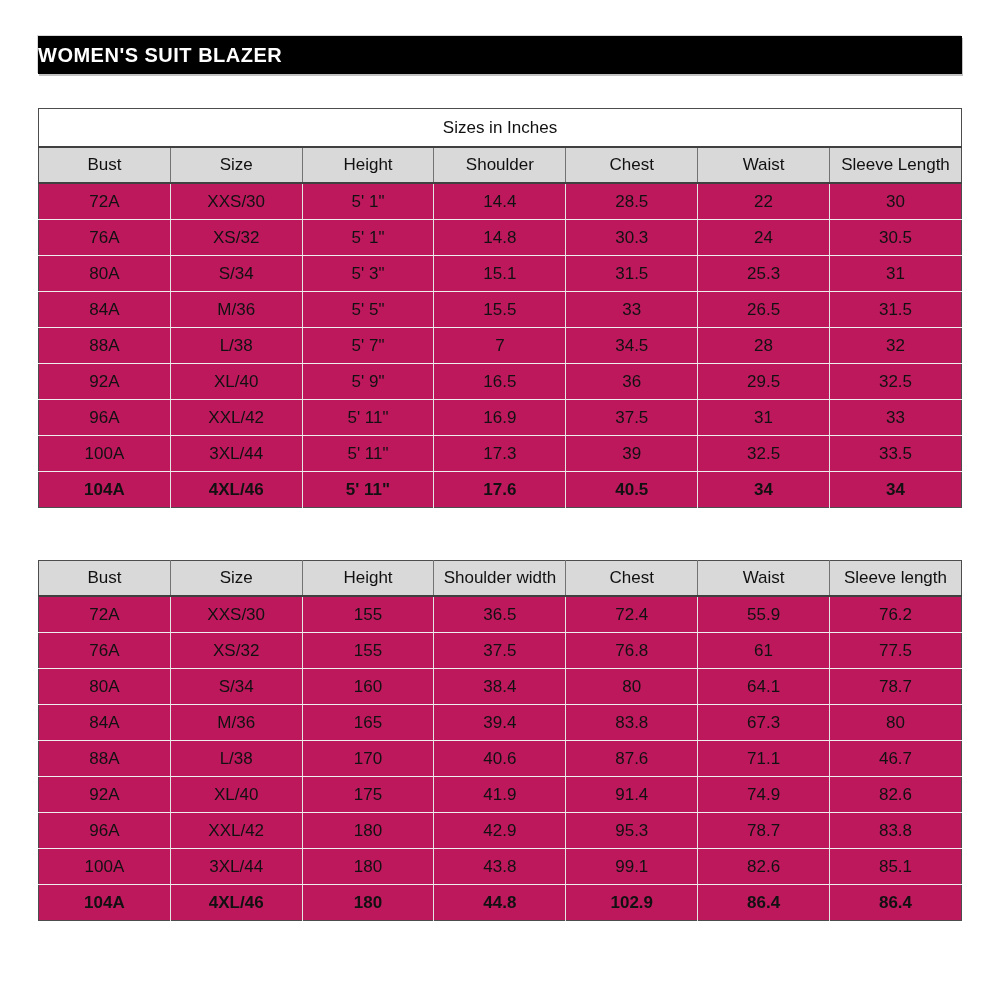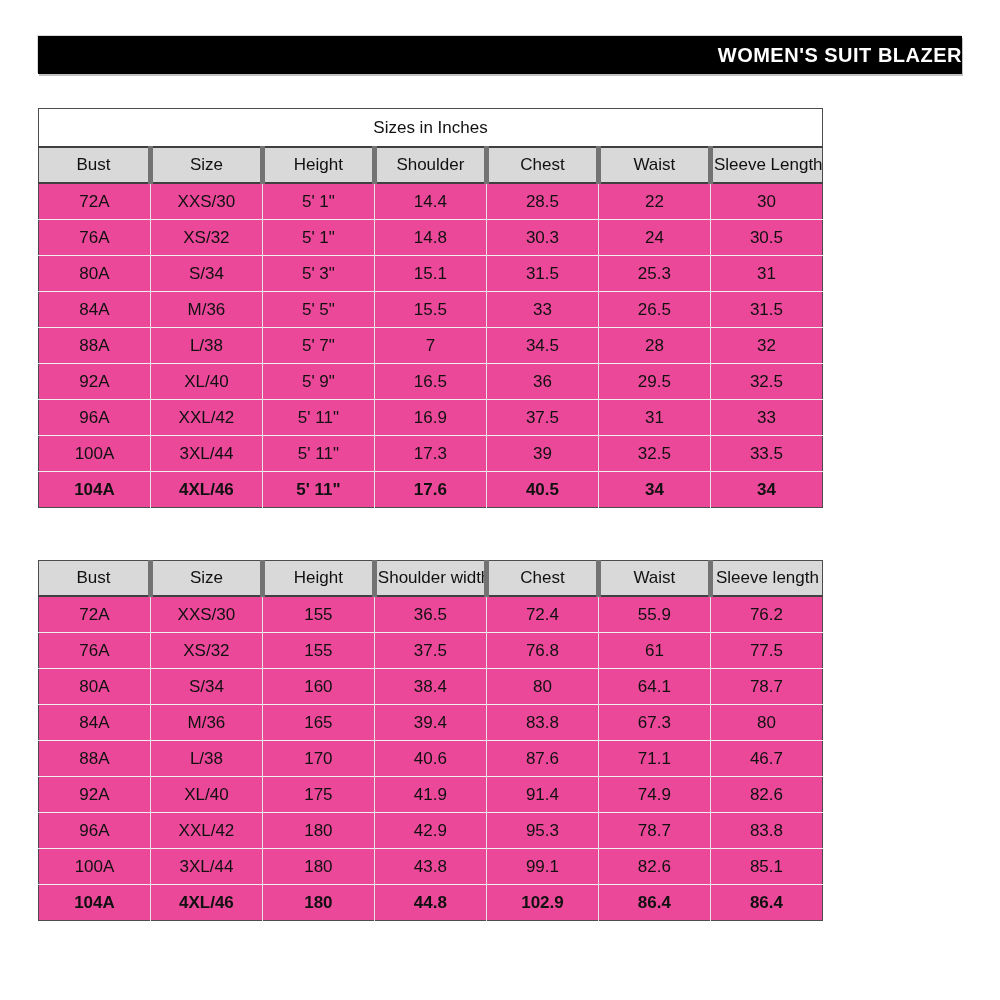--- a/index.html
+++ b/index.html
@@ -21,31 +21,31 @@
     width: 924px;
     margin-left: 38px;
   }
   .banner {
     margin-top: 36px;
     height: 38px;
     background: #000000;
     color: #ffffff;
     display: flex;
     align-items: center;
-    justify-content: flex-end;
+    justify-content: flex-start;
     font-size: 20px;
     font-weight: bold;
     letter-spacing: 0.5px;
     box-shadow: 1px 2px 0 rgba(120,120,120,0.45), -1px -1px 0 rgba(160,160,160,0.4);
   }
   table.size-table {
     border-collapse: collapse;
-    width: 785px;
+    width: 924px;
     table-layout: fixed;
-    background: #ec4899;
+    background: #be185d;
     border: 1px solid #4d4d4d;
   }
   table.size-table.first { margin-top: 34px; }
   table.size-table.second { margin-top: 52px; }
   .t-title {
     height: 35px;
     text-align: center;
     vertical-align: middle;
     font-size: 17px;
     font-weight: 400;
@@ -54,21 +54,21 @@
     background: #ffffff;
   }
   tr.t-head th {
     height: 32px;
     background: #d9d9d9;
     font-size: 17px;
     font-weight: 400;
     color: #111111;
     text-align: center;
     vertical-align: middle;
-    border-left: 5px solid #737373;
+    border-left: 1px solid #737373;
     border-bottom: 2px solid #404040;
     overflow: hidden;
     white-space: nowrap;
   }
   tr.t-head th:first-child { border-left: none; }
   tbody.t-body td {
     height: 33px;
     text-align: center;
     vertical-align: middle;
     font-size: 17px;

